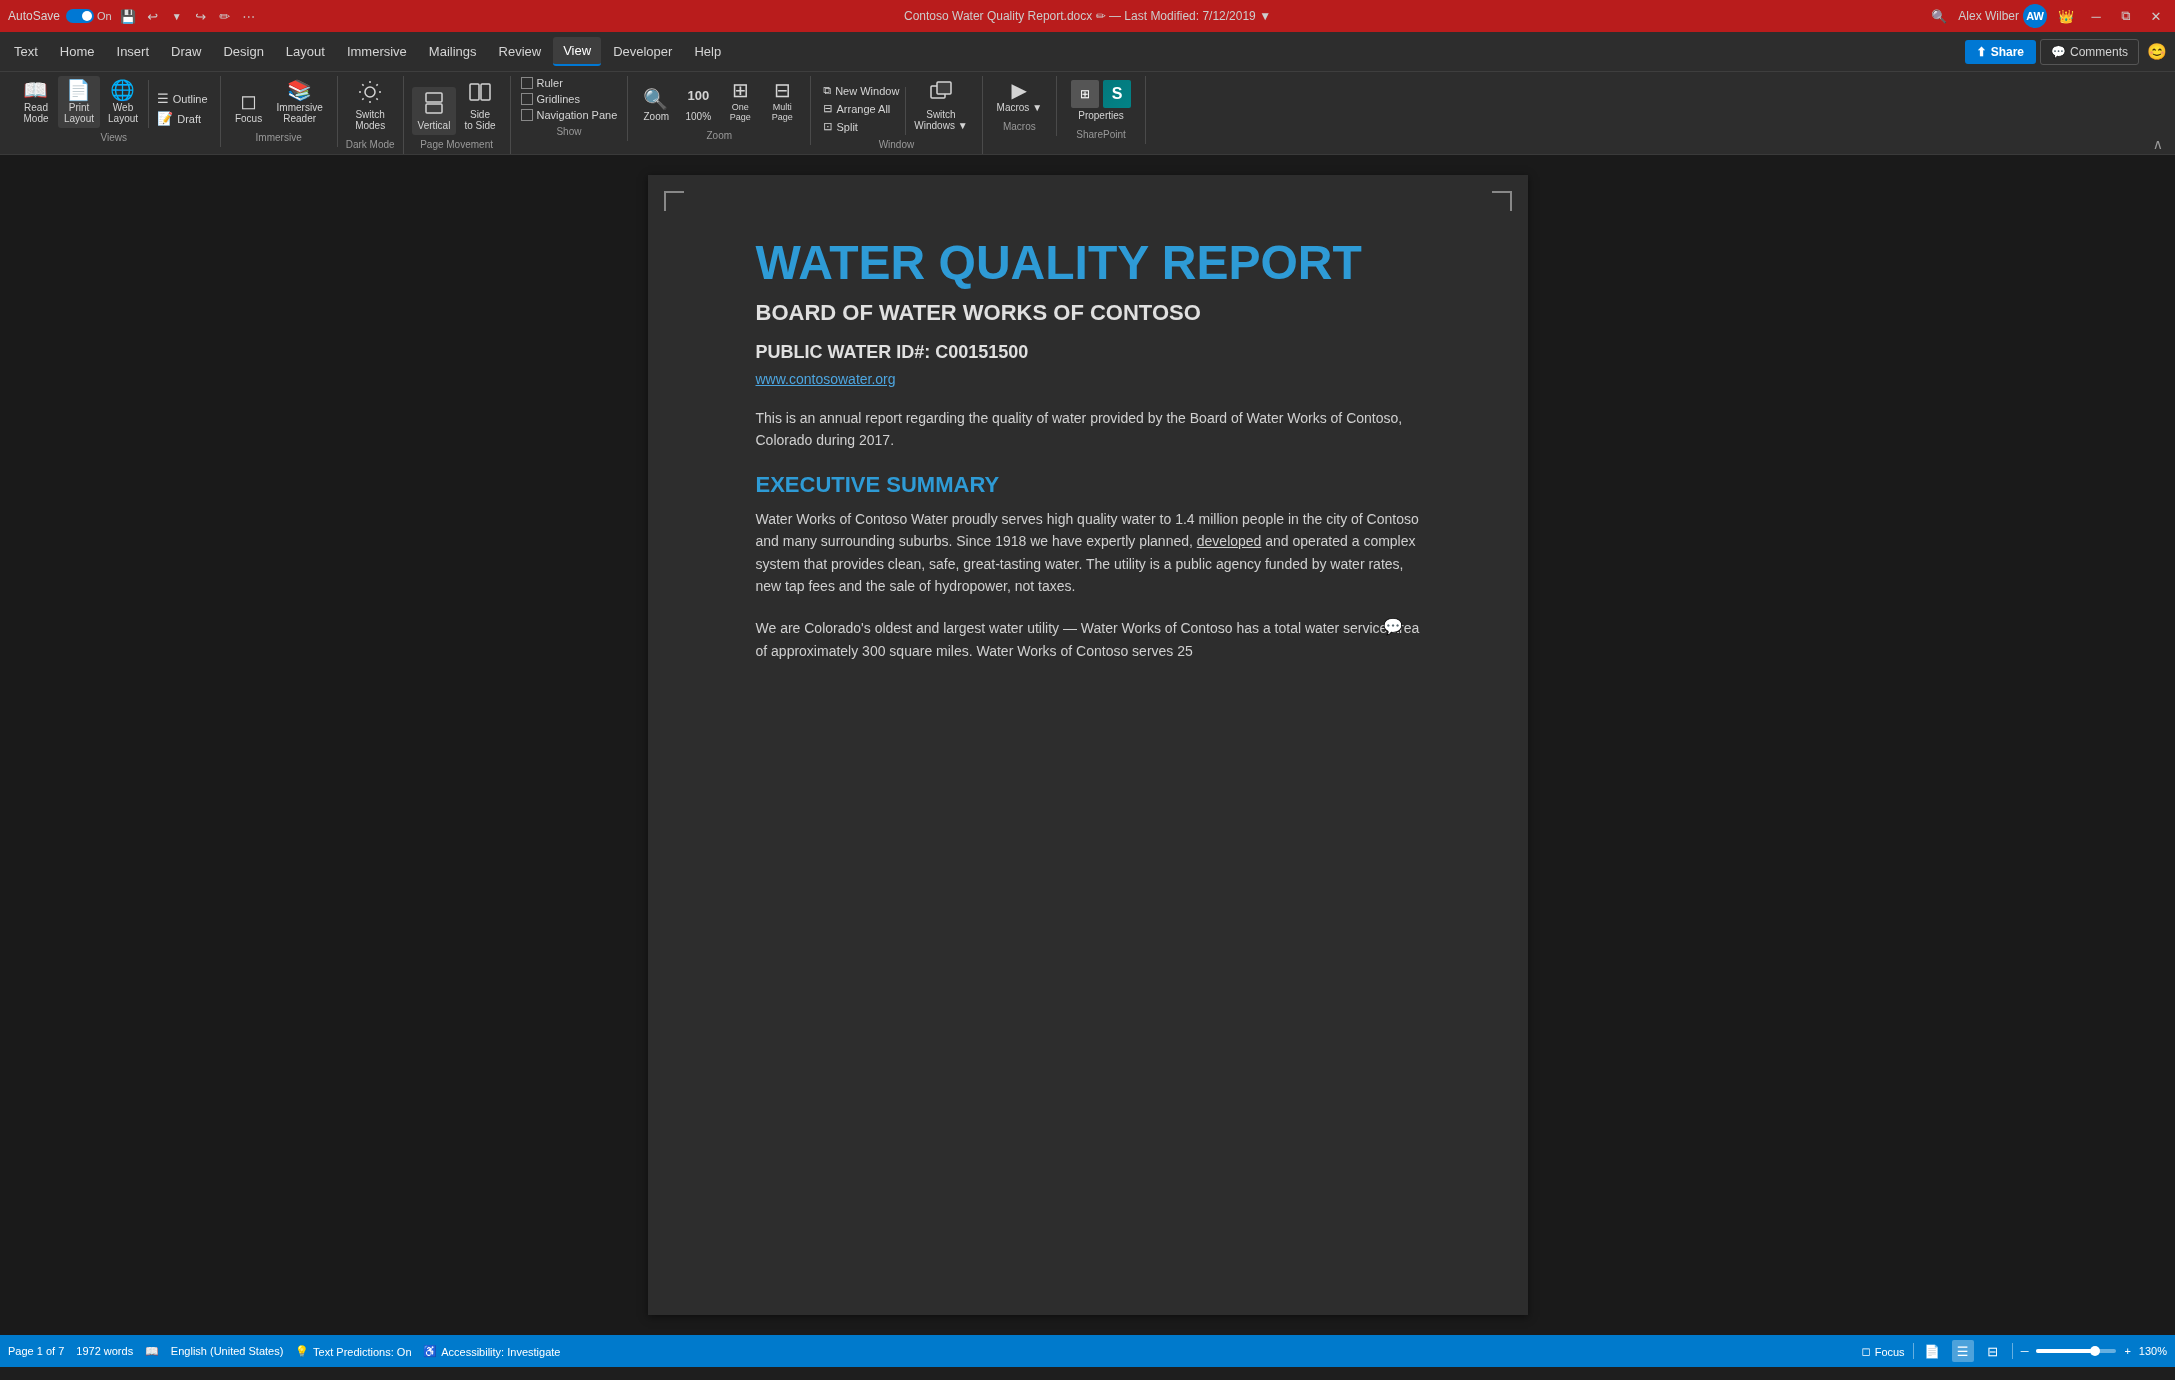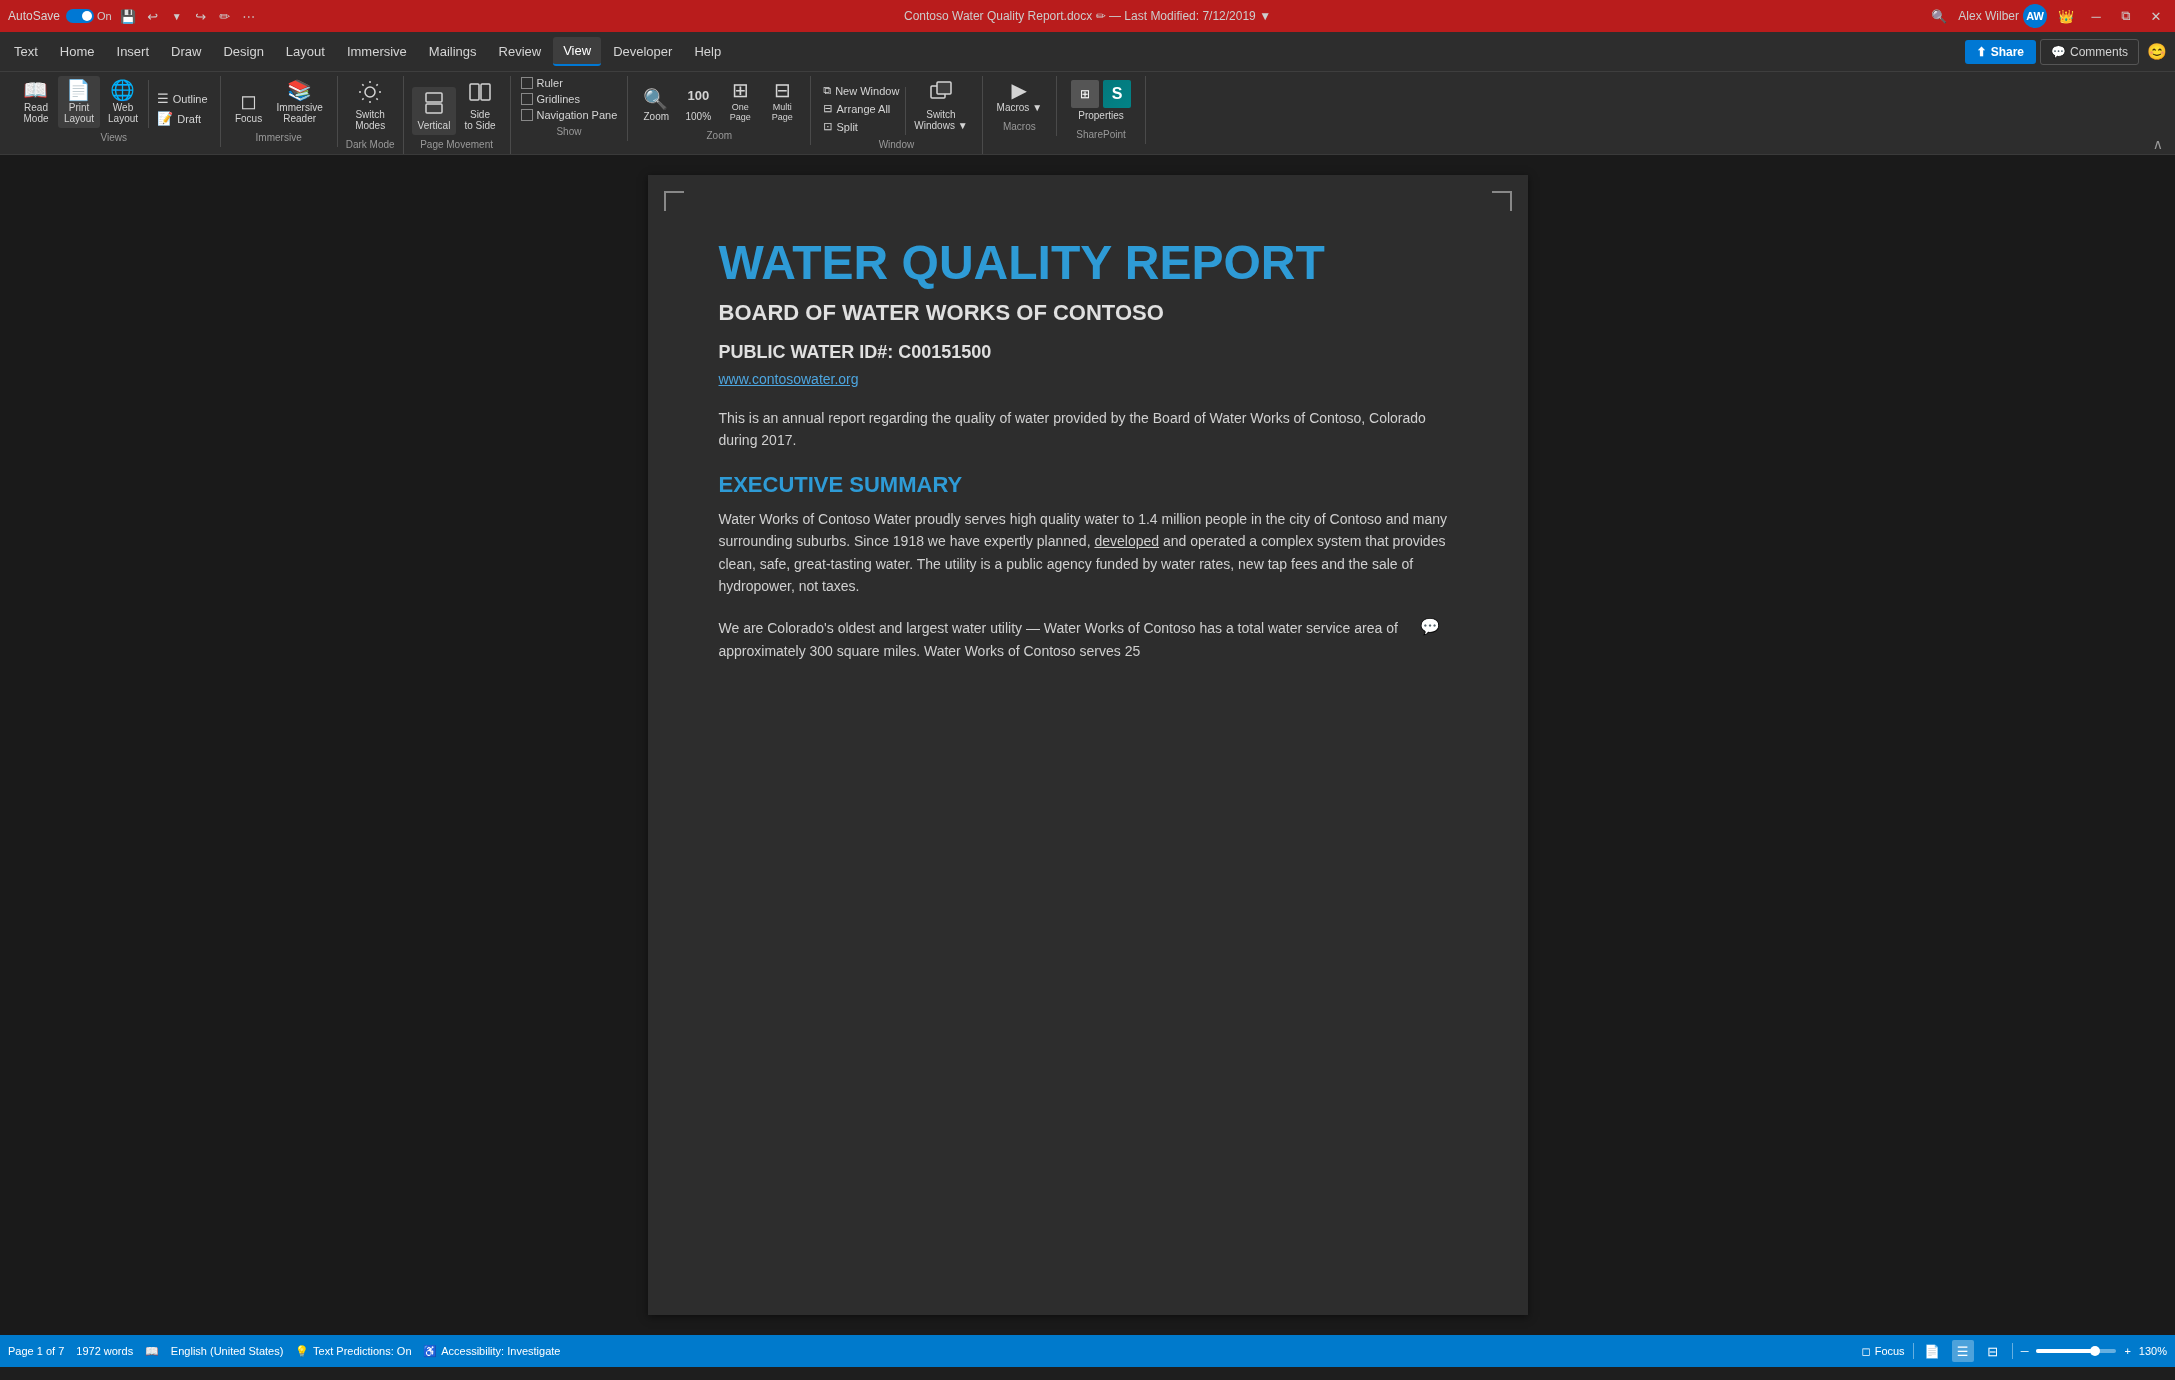--- a/index.html
+++ b/index.html
@@ -266,21 +266,21 @@
       display: flex;
       justify-content: center;
       padding: 20px;
       overflow-y: auto;
       position: relative;
     }
     #document-page {
       background: #2d2d2d;
       width: 880px;
       min-height: 1050px;
-      padding: 60px 71px;
+      padding: 60px 108px;
       position: relative;
       box-shadow: 0 2px 8px rgba(0,0,0,0.5);
     }
     #page-corner-tl {
       position: absolute;
       top: 16px;
       left: 16px;
       width: 20px;
       height: 20px;
       border-top: 2px solid #888;
@@ -365,21 +365,21 @@
       align-items: center;
       gap: 12px;
     }
     #status-right {
       display: flex;
       align-items: center;
       gap: 8px;
     }
     .status-item {
       display: flex;
-      align-items: center;
+      align-items: flex-end;
       gap: 4px;
       cursor: pointer;
     }
     .zoom-slider-area {
       display: flex;
       align-items: center;
       gap: 4px;
     }
     .zoom-slider {
       width: 80px;

